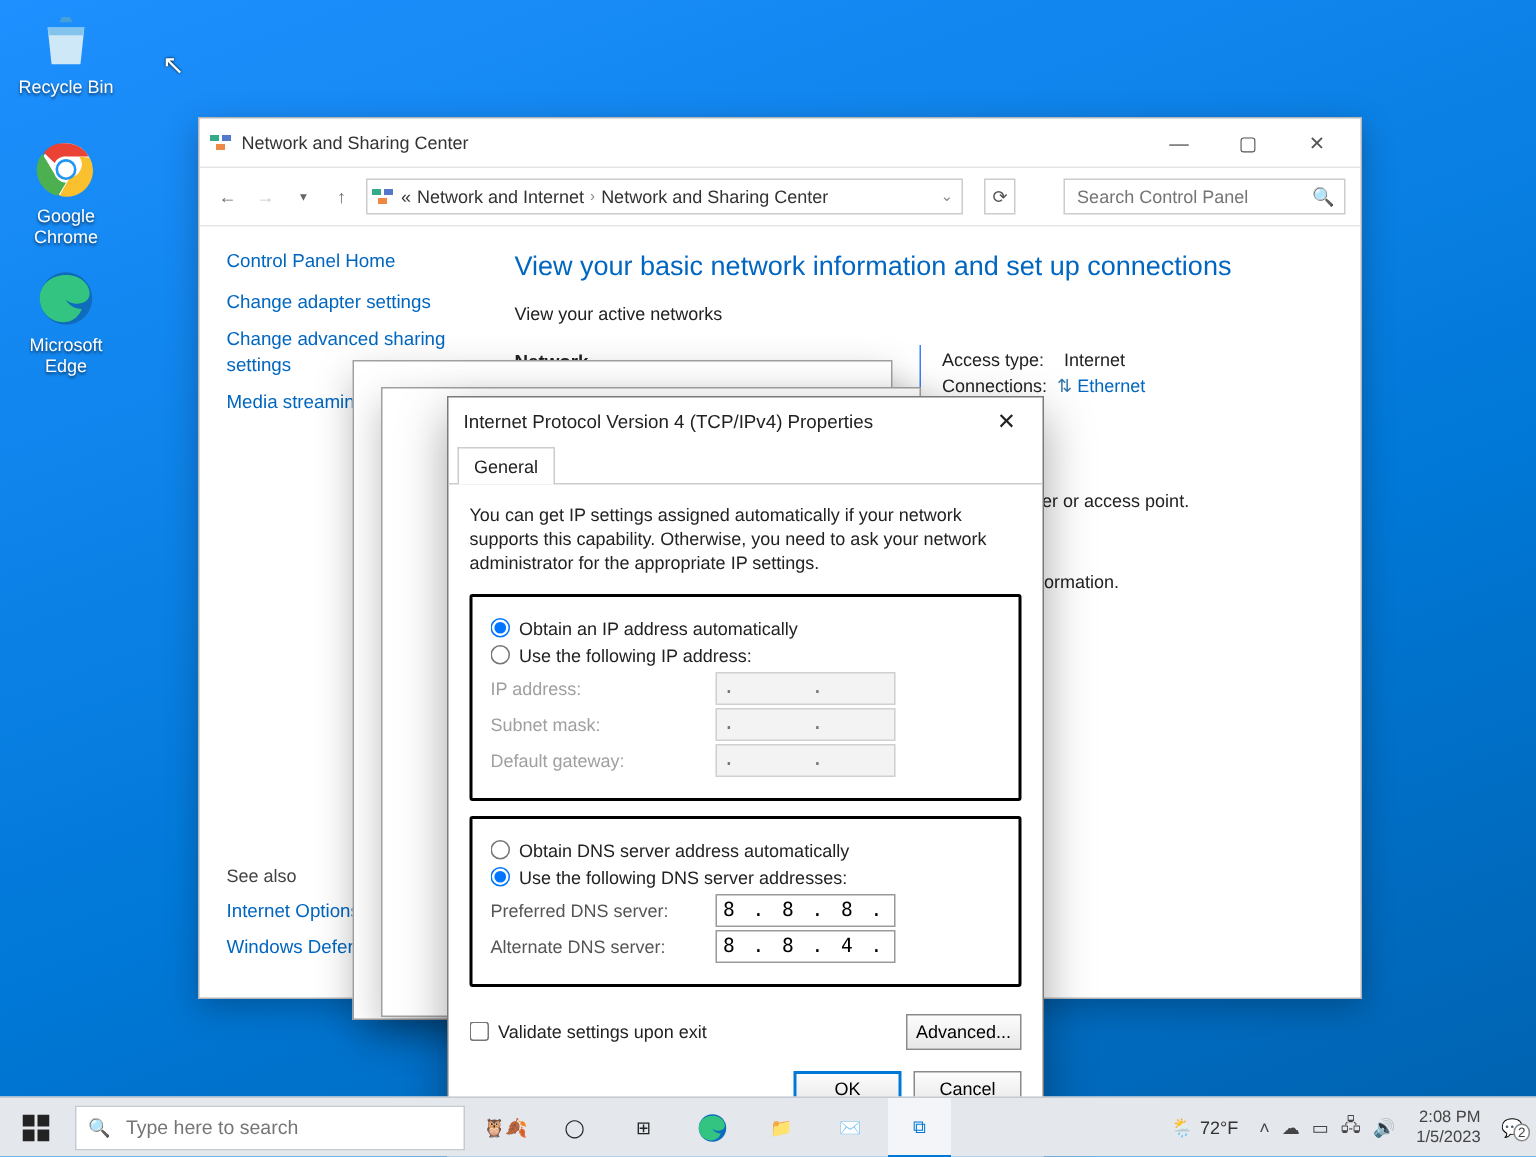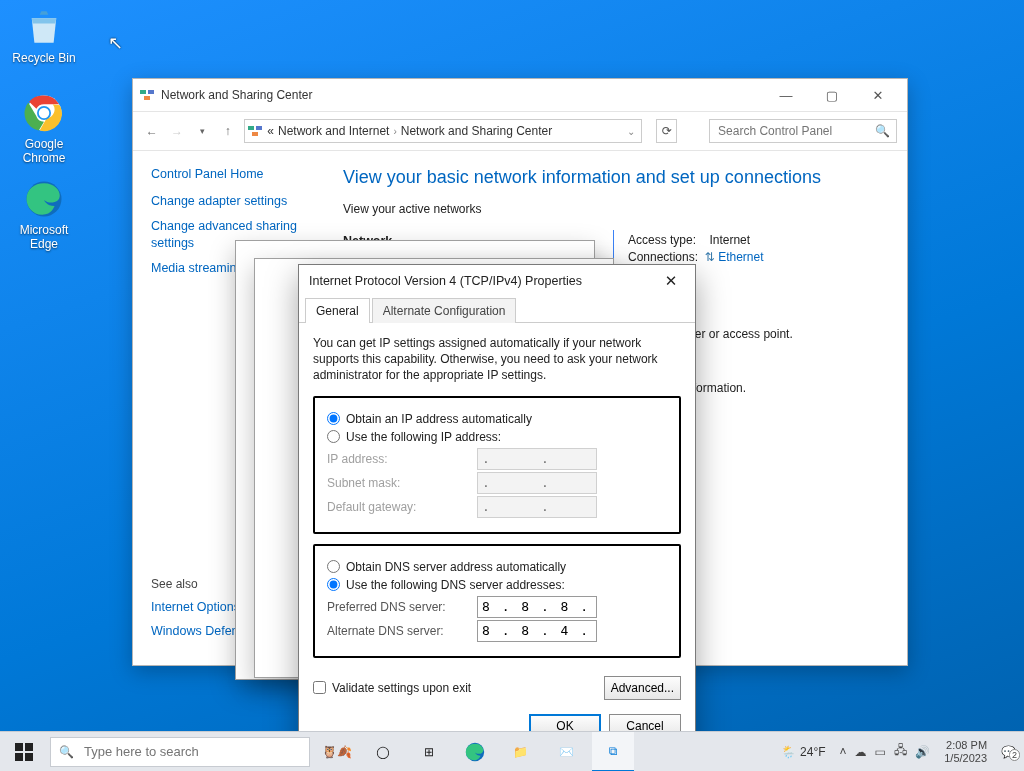--- a/index.html
+++ b/index.html
@@ -186,21 +186,20 @@
   <div class="ghostdlg ghost2"></div>
 
   <div class="ipv4">
     <div class="ipv4-title">
       <span>Internet Protocol Version 4 (TCP/IPv4) Properties</span>
       <span class="spacer"></span>
       <span class="ipv4-close">✕</span>
     </div>
     <div class="tabs">
       <div class="tab">General</div>
-      <div class="tab inactive">Alternate Configuration</div>
     </div>
     <div class="ipv4-body">
       <p>You can get IP settings assigned automatically if your network supports this capability. Otherwise, you need to ask your network administrator for the appropriate IP settings.</p>
 
       <div class="group">
         <div class="radio-row">
           <input type="radio" name="ipmode" checked="" style="">
           <label>Obtain an IP address automatically</label>
         </div>
         <div class="radio-row">
@@ -292,21 +291,21 @@
     <div class="tb-app">
         <span>✉️</span>
       </div>
     <div class="tb-app active">
         <span style="color:#0078d7">⧉</span>
       </div>
   </div>
   <div class="tb-flex"></div>
   <div class="weather">
     <span>🌦️</span>
-    <span>24°F</span>
+    <span>72°F</span>
   </div>
   <div class="tray">
     <span>˄</span>
     <span>☁</span>
     <span>▭</span>
     <span>🖧</span>
     <span>🔊</span>
     <div class="clock">
       <div>2:08 PM</div>
       <div>1/5/2023</div>

